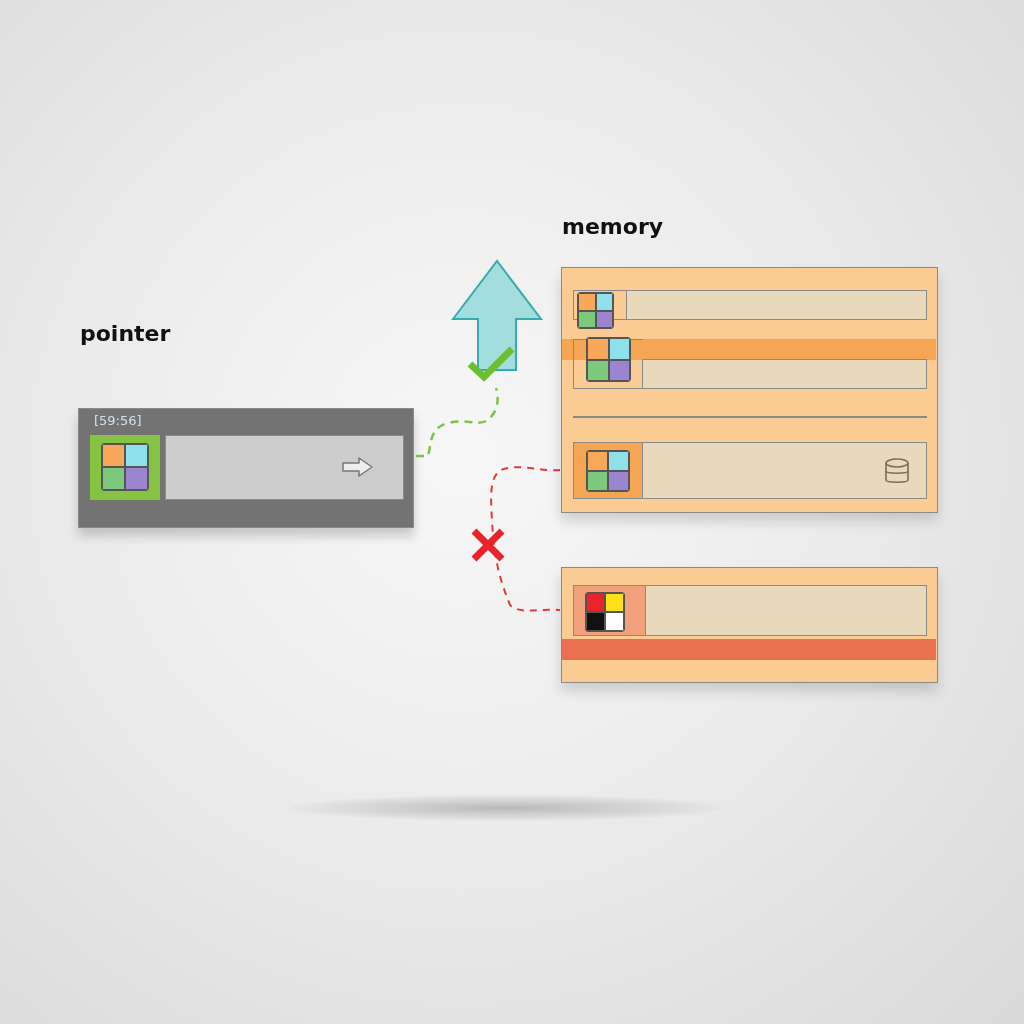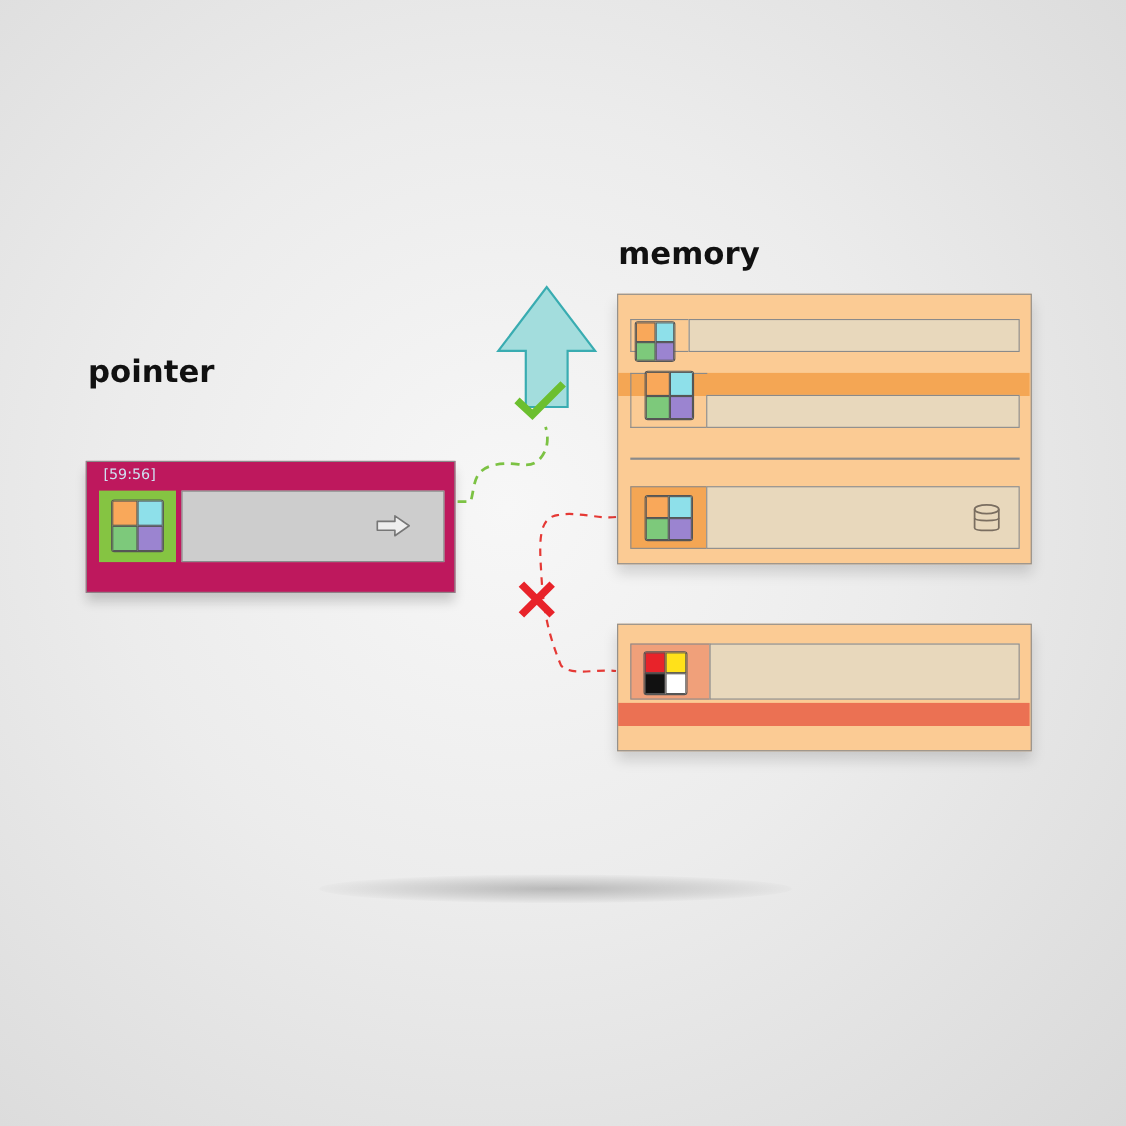--- a/index.html
+++ b/index.html
@@ -2,26 +2,26 @@
 <html><head>
   <meta charset="utf-8">
   <style>
     html, body { margin: 0; padding: 0; }
     body {
       width: 1024px; height: 1024px; position: relative; overflow: hidden;
       background: radial-gradient(ellipse at 45% 45%, #f7f7f7 0%, #ececec 45%, #d9d9d9 100%);
       font-family: "DejaVu Sans", sans-serif;
     }
     .abs { position: absolute; }
-    .label { font-weight: bold; font-size: 28px; color: #111; }
+    .label { font-weight: bold; font-size: 22px; color: #111; }
 
     
     .ptr-box {
-      left: 78px; top: 419px; width: 336px; height: 120px;
-      background: #be185d; border: 1.5px solid #8a8a8a; box-sizing: border-box;
+      left: 78px; top: 408px; width: 336px; height: 120px;
+      background: #737373; border: 1.5px solid #8a8a8a; box-sizing: border-box;
       box-shadow: 0 8px 10px rgba(0,0,0,0.18);
     }
     .ptr-addr { left: 15px; top: 4px; font-size: 13px; color: #cfe0f2; font-family: "DejaVu Sans", sans-serif; }
     .ptr-iconcell { left: 11px; top: 26px; width: 70px; height: 65px; background: #85c442; }
     .ptr-field { left: 86px; top: 26px; width: 239px; height: 65px; background: #cdcdcd; border: 1.5px solid #8a8a8a; box-sizing: border-box; }
 
     .quad { display: grid; grid-template-columns: 1fr 1fr; grid-template-rows: 1fr 1fr; border: 1.5px solid #555; border-radius: 3px; overflow: hidden; box-sizing: border-box; }
     .quad span { display: block; border: 0.5px solid #555; }
 
     

